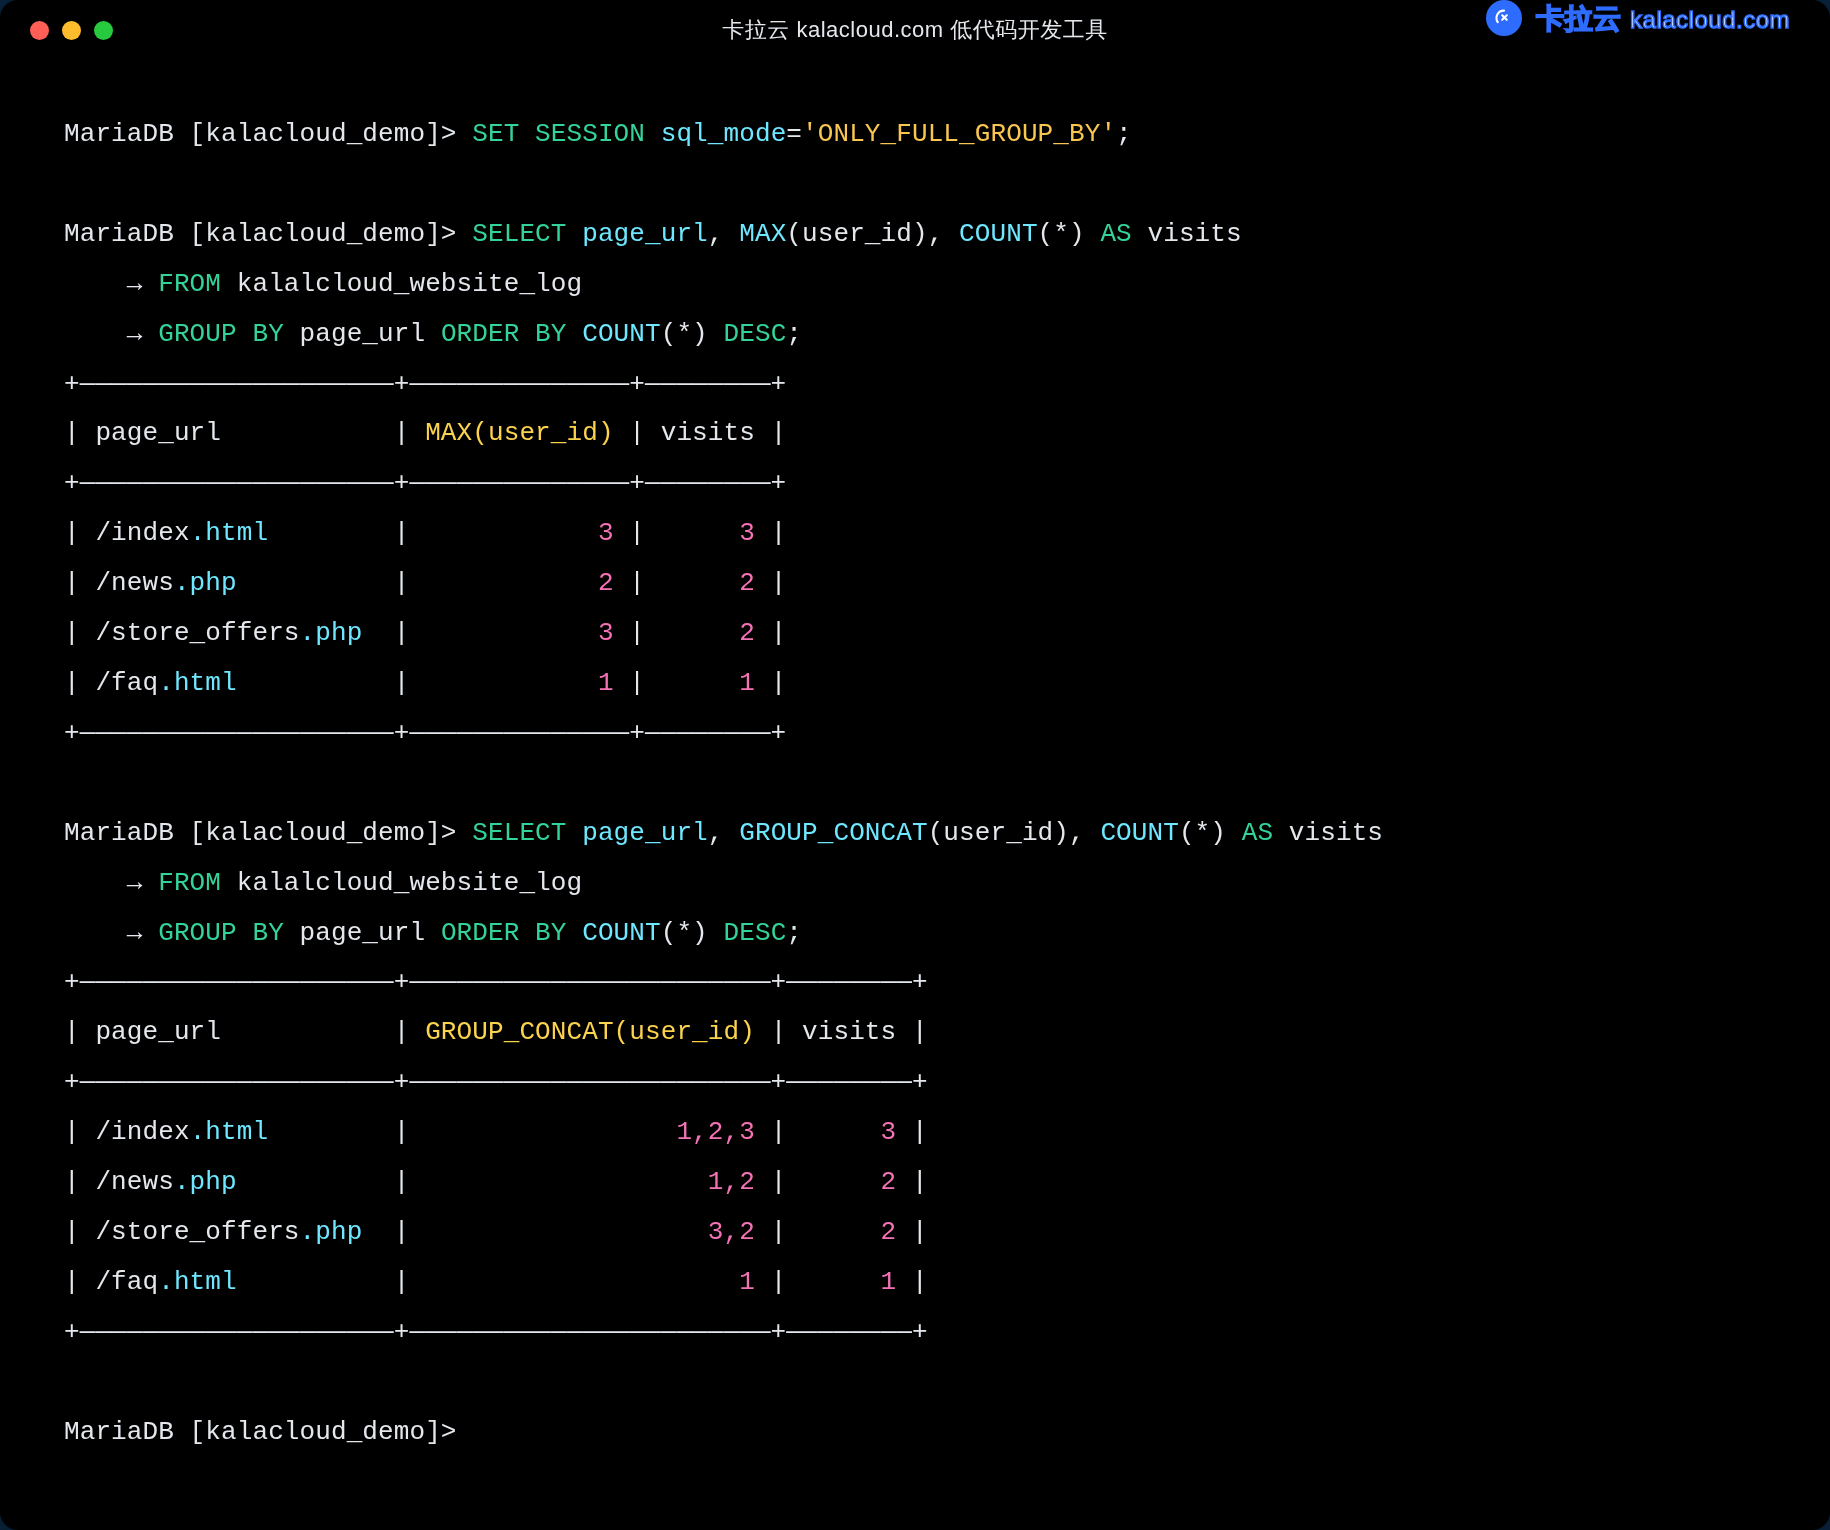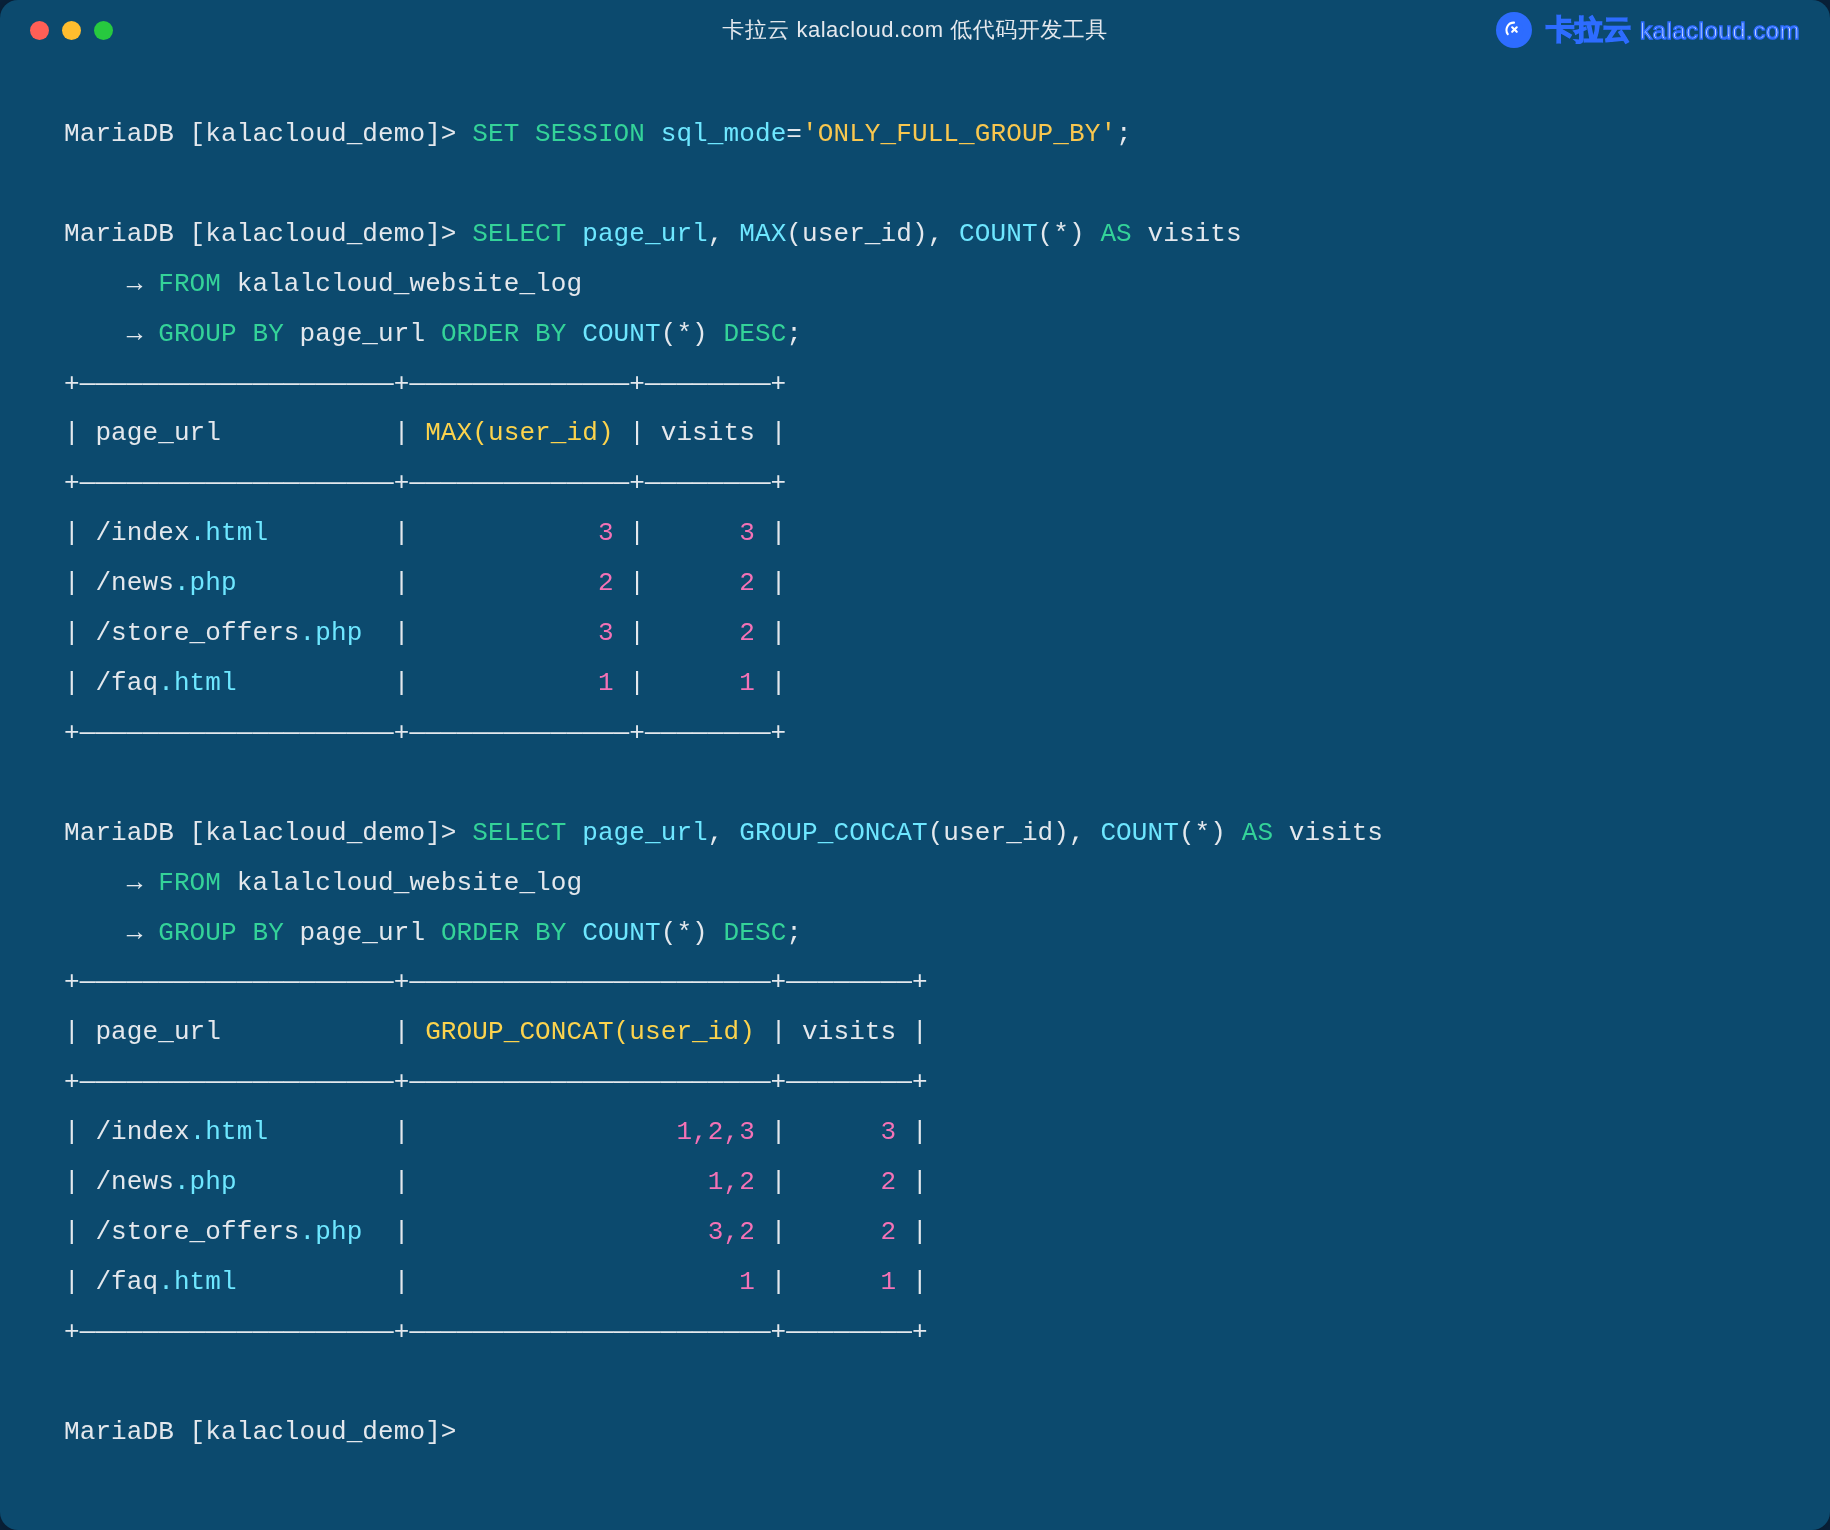--- a/index.html
+++ b/index.html
@@ -6,21 +6,21 @@
   html, body { width: 1830px; height: 1530px; }
   body {
     background: #0a2540;
     font-family: 'SF Mono', 'Menlo', 'Consolas', 'Courier New', monospace;
     color: #e4e8ed;
     overflow: hidden;
   }
   .window {
     width: 1830px;
     height: 1530px;
-    background: #0c4a6e;
+    background: #000000;
     border-radius: 18px;
     overflow: hidden;
     box-shadow: 0 4px 40px rgba(0,0,0,.5);
   }
   .titlebar {
     height: 60px;
     display: flex;
     align-items: center;
     padding: 0 30px;
     position: relative;
@@ -33,22 +33,22 @@
   .titlecenter {
     position: absolute; left: 0; right: 0;
     text-align: center;
     font-size: 22px;
     color: #e4e8ed;
     pointer-events: none;
     font-family: -apple-system, 'Helvetica Neue', 'PingFang SC', sans-serif;
     letter-spacing: .5px;
   }
   .brand {
-    position: absolute; right: 30px; top: 0; height: 60px;
-    display: flex; align-items: center; gap: 14px;
+    position: absolute; right: 40px; top: 0; height: 60px;
+    display: flex; align-items: flex-start; gap: 14px;
     font-family: -apple-system, 'Helvetica Neue', 'PingFang SC', sans-serif;
   }
   .brand-badge {
     width: 36px; height: 36px; border-radius: 50%;
     background: #2d6cff;
     display: flex; align-items: center; justify-content: center;
   }
   .brand-badge svg { width: 22px; height: 22px; }
   .brand-text {
     font-size: 28px; font-weight: 700;

